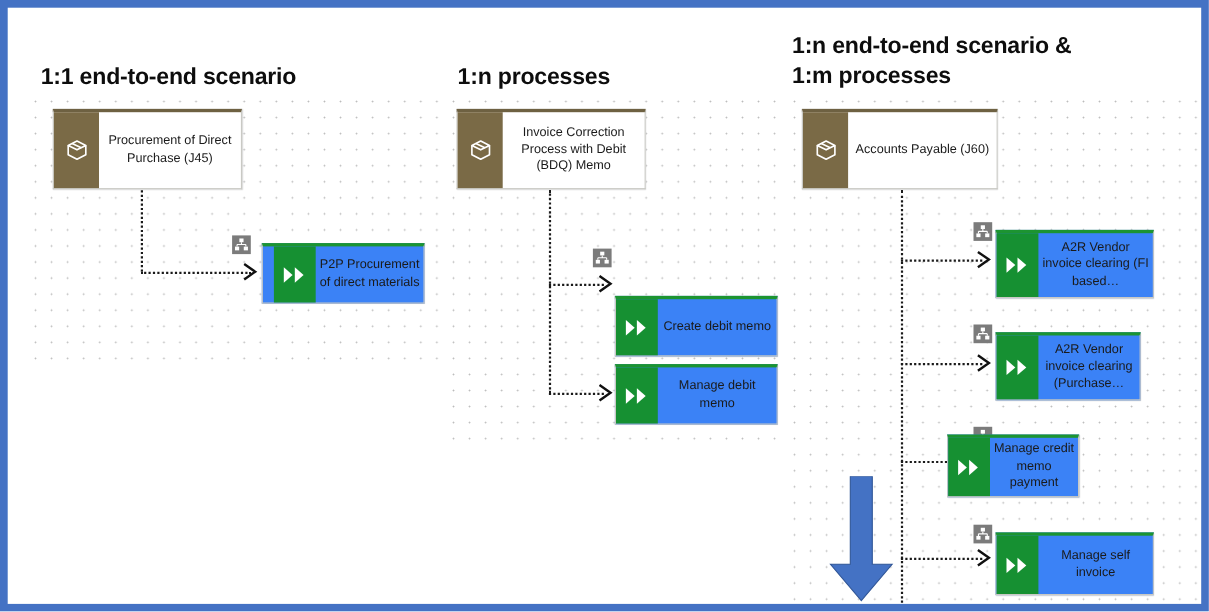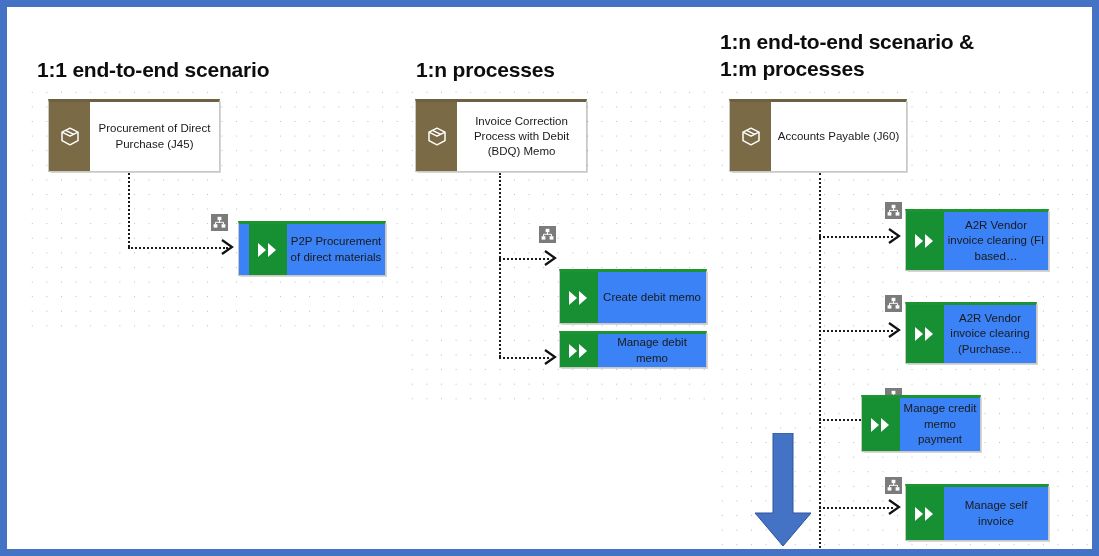--- a/index.html
+++ b/index.html
@@ -222,21 +222,21 @@
       <span>
         <svg class="icon-svg" width="22" height="16" viewBox="0 0 22 16">
           <path d="M1 1 L9 8 L1 15 Z" fill="#ffffff"></path>
             <path d="M11 1 L19 8 L11 15 Z" fill="#ffffff"></path>
         </svg>
       </span>
     </div>
     <div class="body">Create debit memo</div>
   </div>
 
-  <div class="process" style="left:552px; top:324px; width:148px; height:37px;">
+  <div class="process" style="left:552px; top:324px; width:148px; height:55px;">
     <div class="bar">
       <span>
         <svg class="icon-svg" width="22" height="16" viewBox="0 0 22 16">
           <path d="M1 1 L9 8 L1 15 Z" fill="#ffffff"></path>
             <path d="M11 1 L19 8 L11 15 Z" fill="#ffffff"></path>
         </svg>
       </span>
     </div>
     <div class="body">Manage debit memo</div>
   </div>

